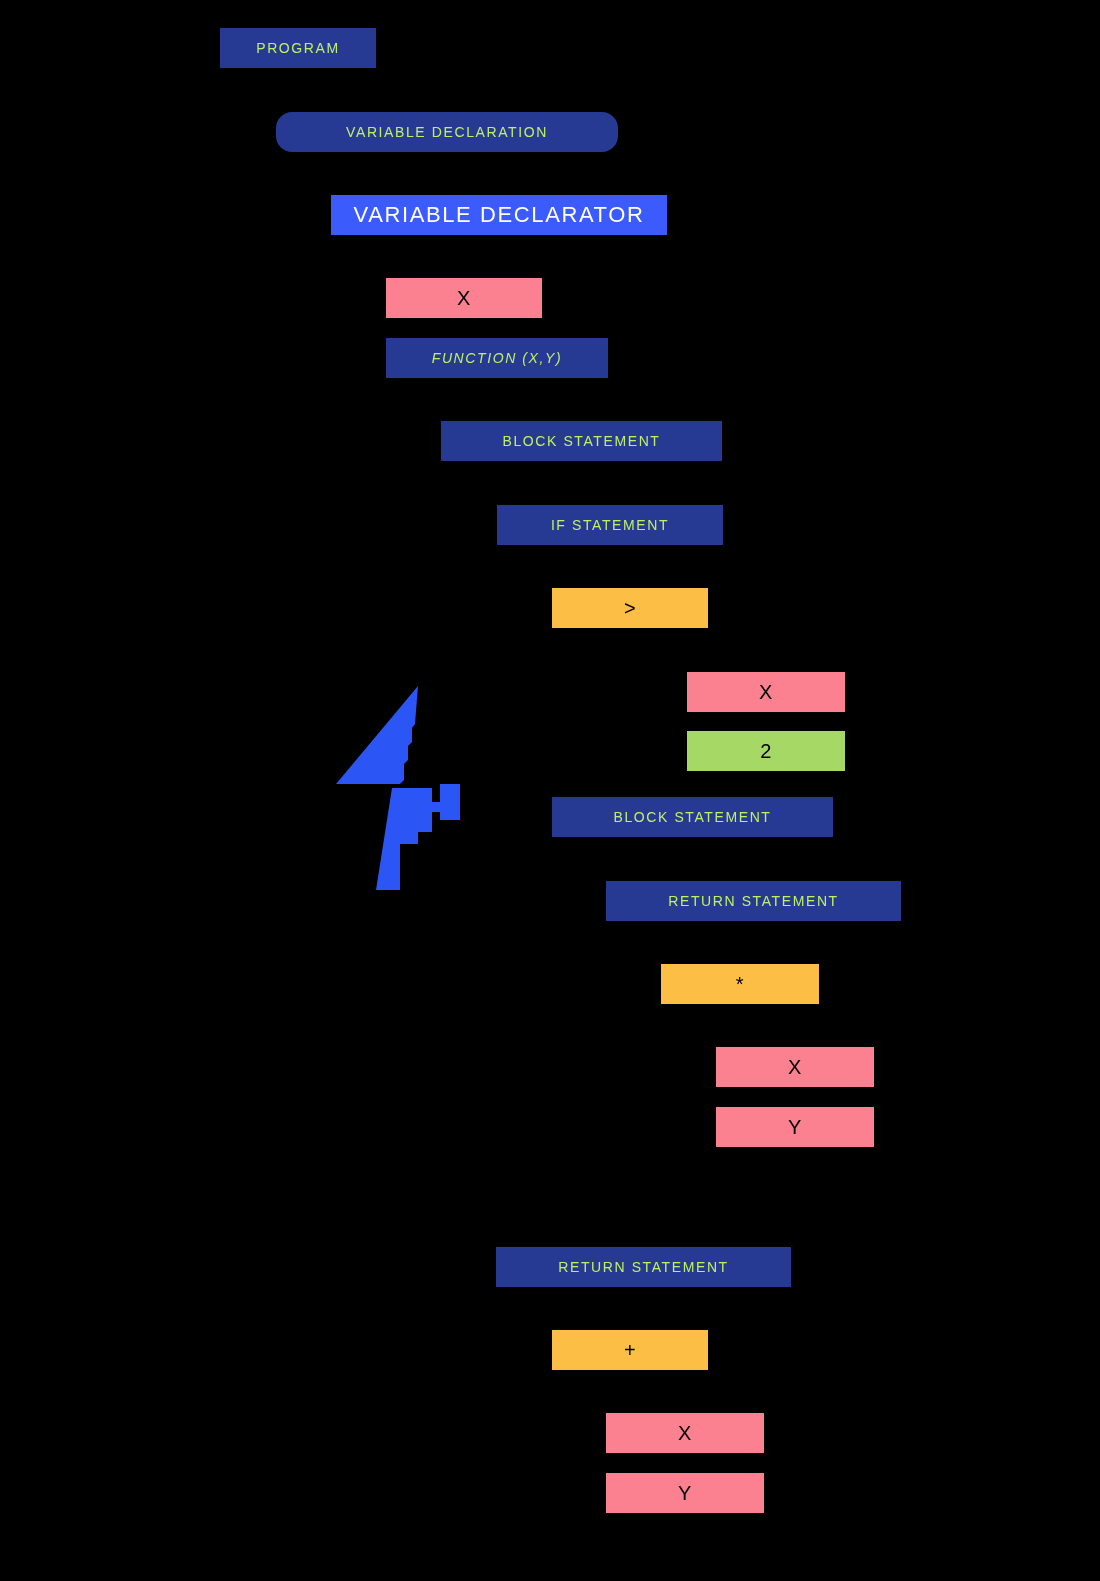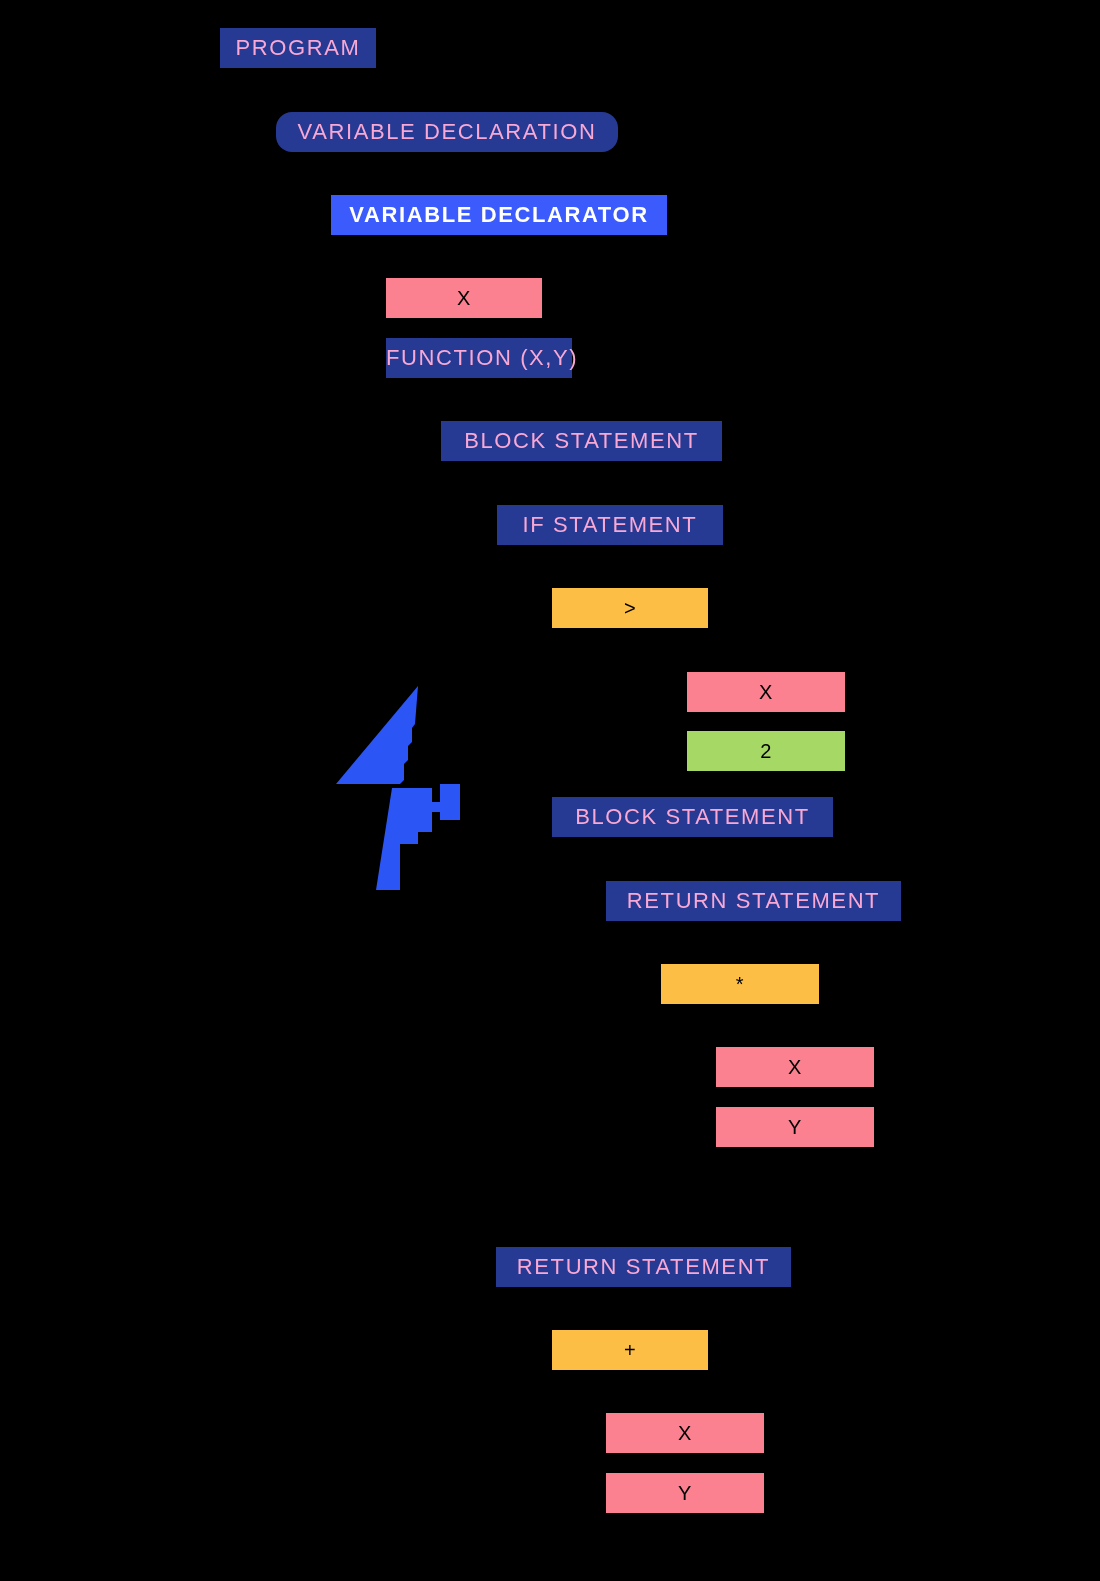--- a/index.html
+++ b/index.html
@@ -55,32 +55,32 @@
     white-space: nowrap;
   }
   .node .txt {
     width: 100%;
     text-align: center;
   }
 
   
   .n-kw {
     background: #263a93;
-    color: #f9a8d4;
-    font-size: 22px;
+    color: #bef264;
+    font-size: 14px;
     letter-spacing: 1.6px;
     font-weight: 400;
   }
   
   .n-decl {
     background: #3b5bfd;
     color: #ffffff;
     font-size: 22px;
     letter-spacing: 1.6px;
-    font-weight: 700;
+    font-weight: 400;
   }
   
   .n-id {
     background: #fb8090;
     color: #000000;
     font-size: 20px;
     letter-spacing: 0.5px;
   }
   
   .n-op {
@@ -117,21 +117,21 @@
       </div>
       <div class="node n-kw" style="left: 276px; top: 112px; width: 342px; border-radius: 16px;">
         <span class="txt">VARIABLE DECLARATION</span>
       </div>
       <div class="node n-decl" style="left: 331px; top: 195px; width: 336px;">
         <span class="txt">VARIABLE DECLARATOR</span>
       </div>
       <div class="node n-id" style="left: 386px; top: 278px; width: 156px;">
         <span class="txt">X</span>
       </div>
-      <div class="node n-kw" style="left: 386px; top: 338px; width: 186px;">
+      <div class="node n-kw" style="left: 386px; top: 338px; width: 222px; font-style: italic;">
         <span class="txt">FUNCTION (X,Y)</span>
       </div>
       <div class="node n-kw" style="left: 441px; top: 421px; width: 281px;">
         <span class="txt">BLOCK STATEMENT</span>
       </div>
       <div class="node n-kw" style="left: 497px; top: 505px; width: 226px;">
         <span class="txt">IF STATEMENT</span>
       </div>
       <div class="node n-op" style="left: 552px; top: 588px; width: 156px;">
         <span class="txt">&gt;</span>

